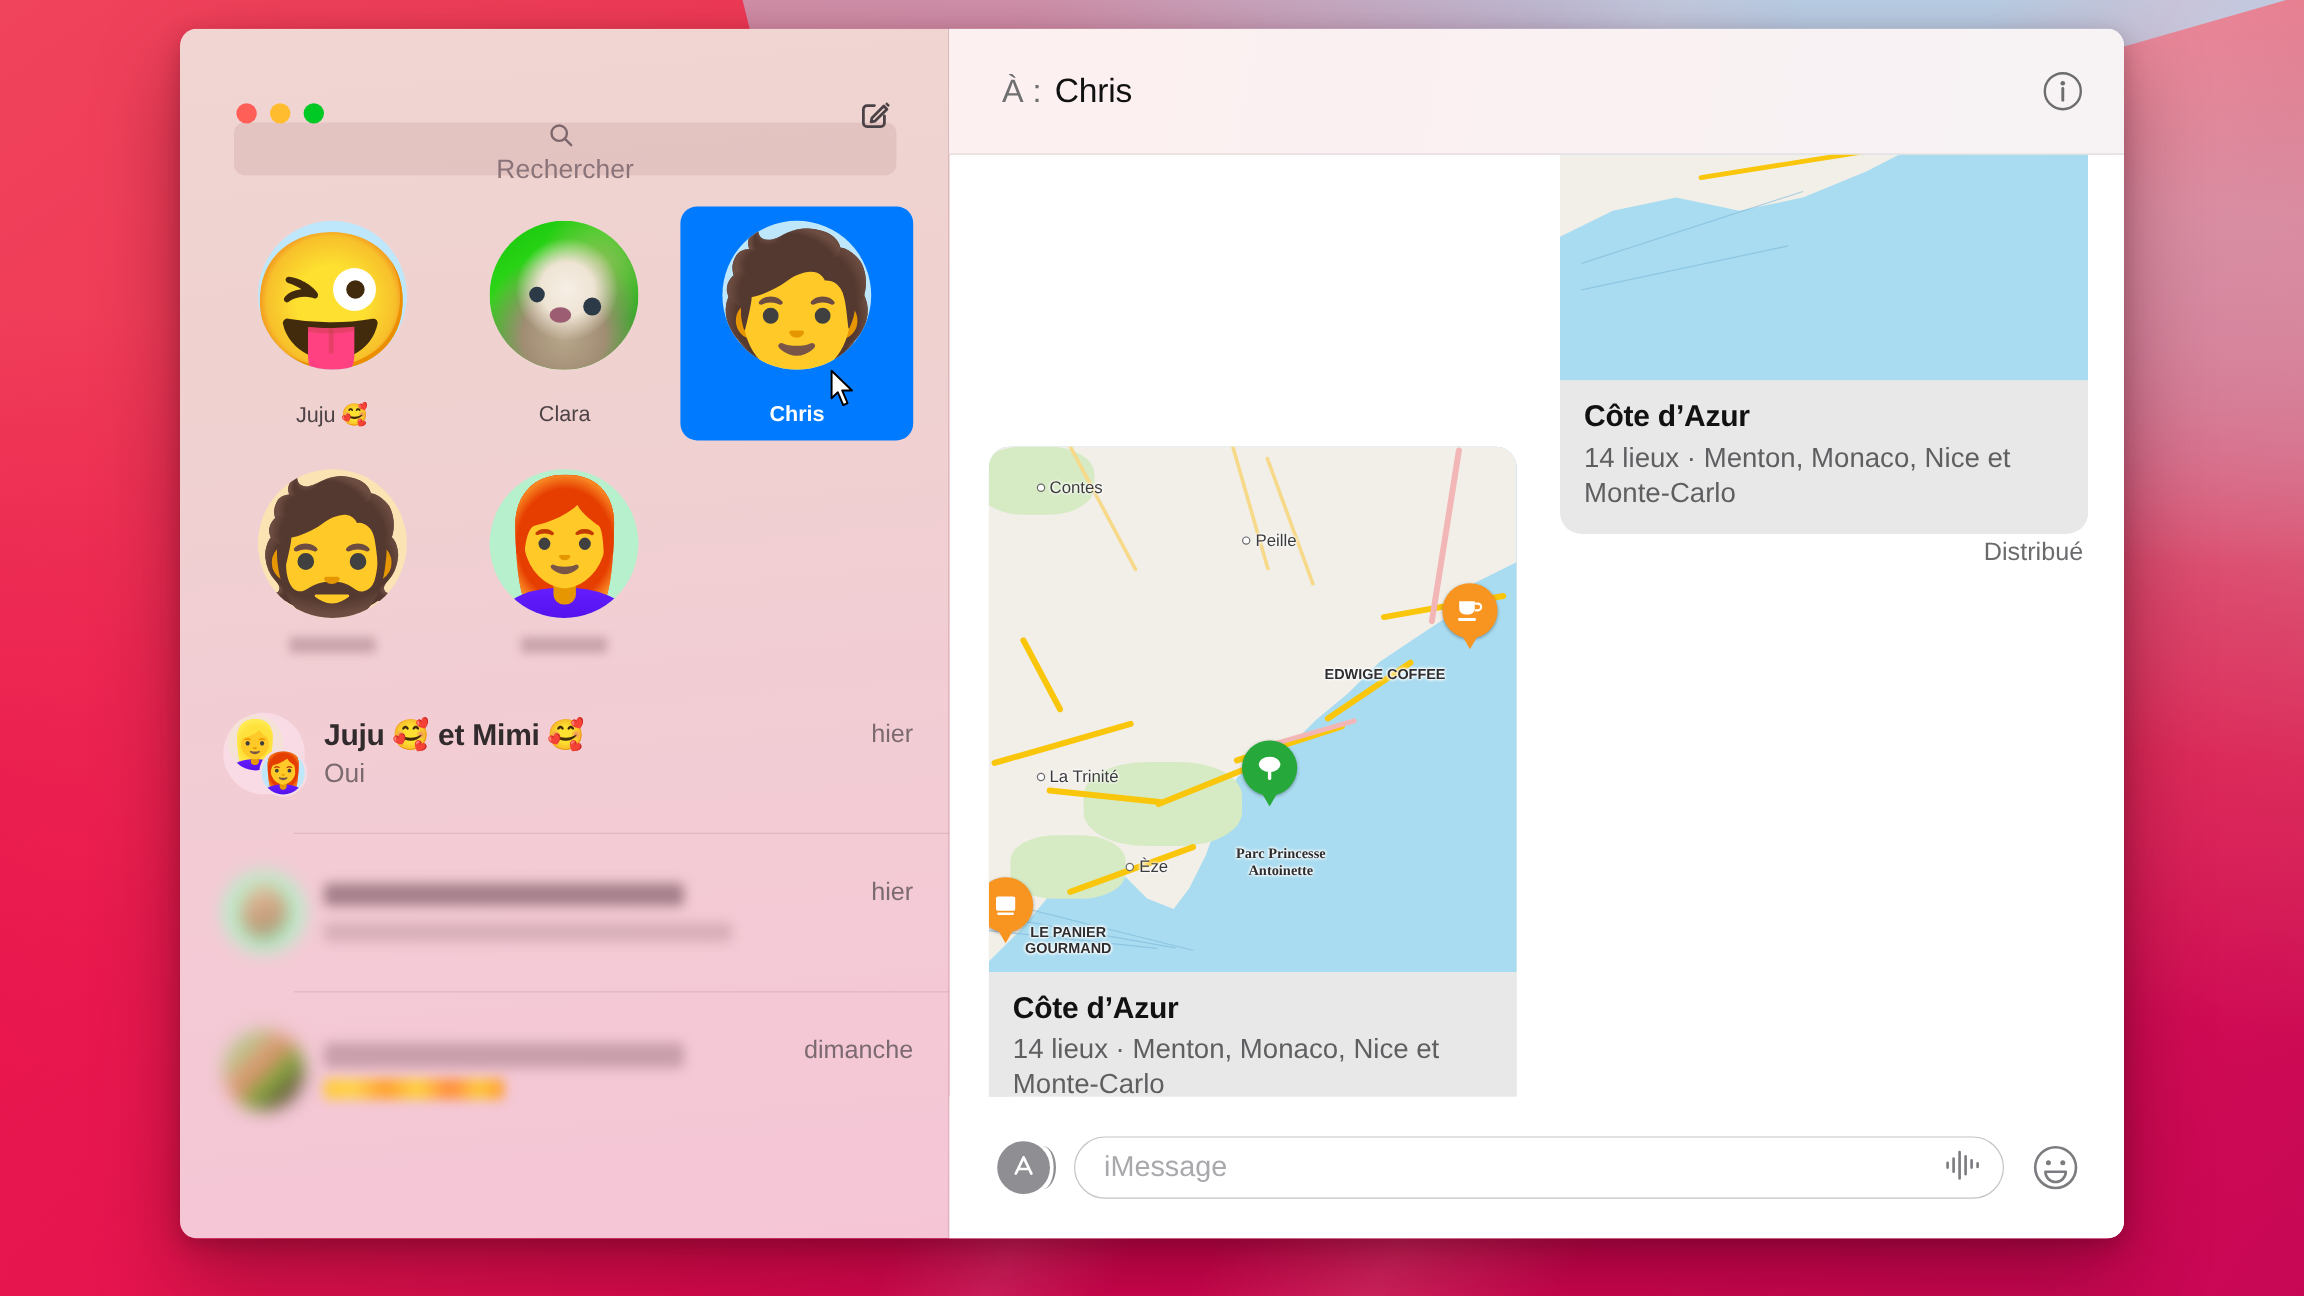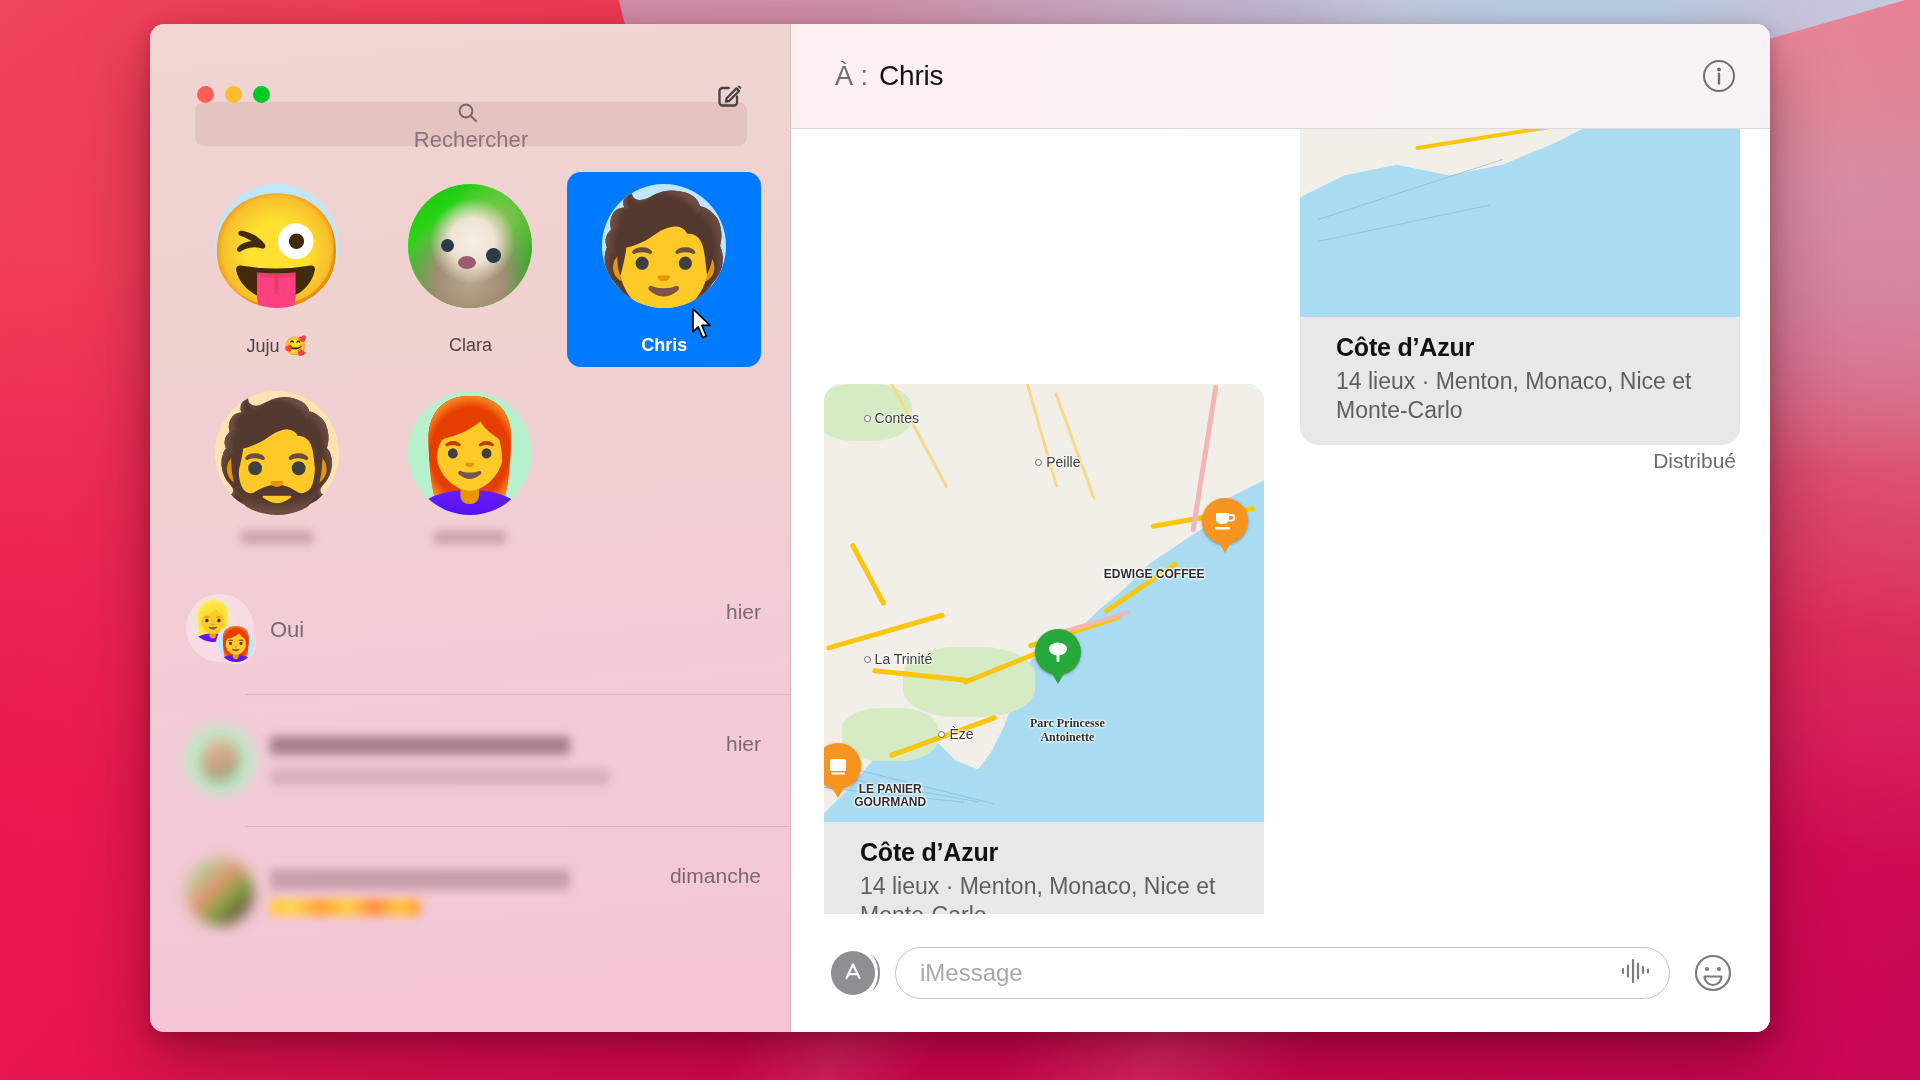--- a/index.html
+++ b/index.html
@@ -178,25 +178,25 @@
   .to-label { font-size: 27px; color: #6f6f72; margin-right: 11px; }
   .to-name  { font-size: 28px; color: #111; letter-spacing: -.2px; }
   .info-btn { margin-left: auto; cursor: pointer; display: flex; }
 
   .thread { flex: 1 1 auto; position: relative; overflow: hidden; padding: 0 30px; }
 
   
   .msg-out {
     position: absolute; right: 30px; top: -84px; width: 440px;
   }
-  .msg-in { position: absolute; left: 33px; top: 255px; width: 440px; }
+  .msg-in { position: absolute; left: 33px; top: 243px; width: 440px; }
 
   .card { border-radius: 18px; overflow: hidden; background: #e8e8e8; position: relative; }
   .card .map { height: 272px; position: relative; overflow: hidden; background: #f2efe9; }
-  .card .meta { padding: 16px 20px 20px 36px; }
+  .card .meta { padding: 16px 20px 20px 20px; }
   .card .meta .t { font-size: 25px; font-weight: 700; color: #111; letter-spacing: -.2px; }
   .card .meta .d { font-size: 23px; color: #5f5f62; line-height: 1.26; margin-top: 5px; }
   .tail {
     position: absolute; bottom: 0; width: 26px; height: 26px; background: #e8e8e8;
   }
   .tail.right { right: -7px; border-bottom-left-radius: 22px; }
   .tail.left  { left: -7px;  border-bottom-right-radius: 22px; }
   .delivered {
     position: absolute; right: 34px; top: 320px; font-size: 21px; color: #6b6b6e;
   }
@@ -350,20 +350,21 @@
       </div>
 
       <div class="convos">
 
         <div class="convo">
           <div class="c-av pair">
             <div class="p1">👱‍♀️</div>
             <div class="p2">👩‍🦰</div>
           </div>
           <div class="c-body">
+            <div class="c-title">Juju 🥰 et Mimi 🥰</div>
             <div class="c-sub">Oui</div>
           </div>
           <div class="c-time">hier</div>
         </div>
 
         <div class="convo">
           <div class="c-av blur-green"></div>
           <div class="c-body">
             <div class="bar dark" style="height:19px;width:300px;"></div>
             <div class="bar light" style="height:16px;width:340px;margin-top:14px;"></div>

